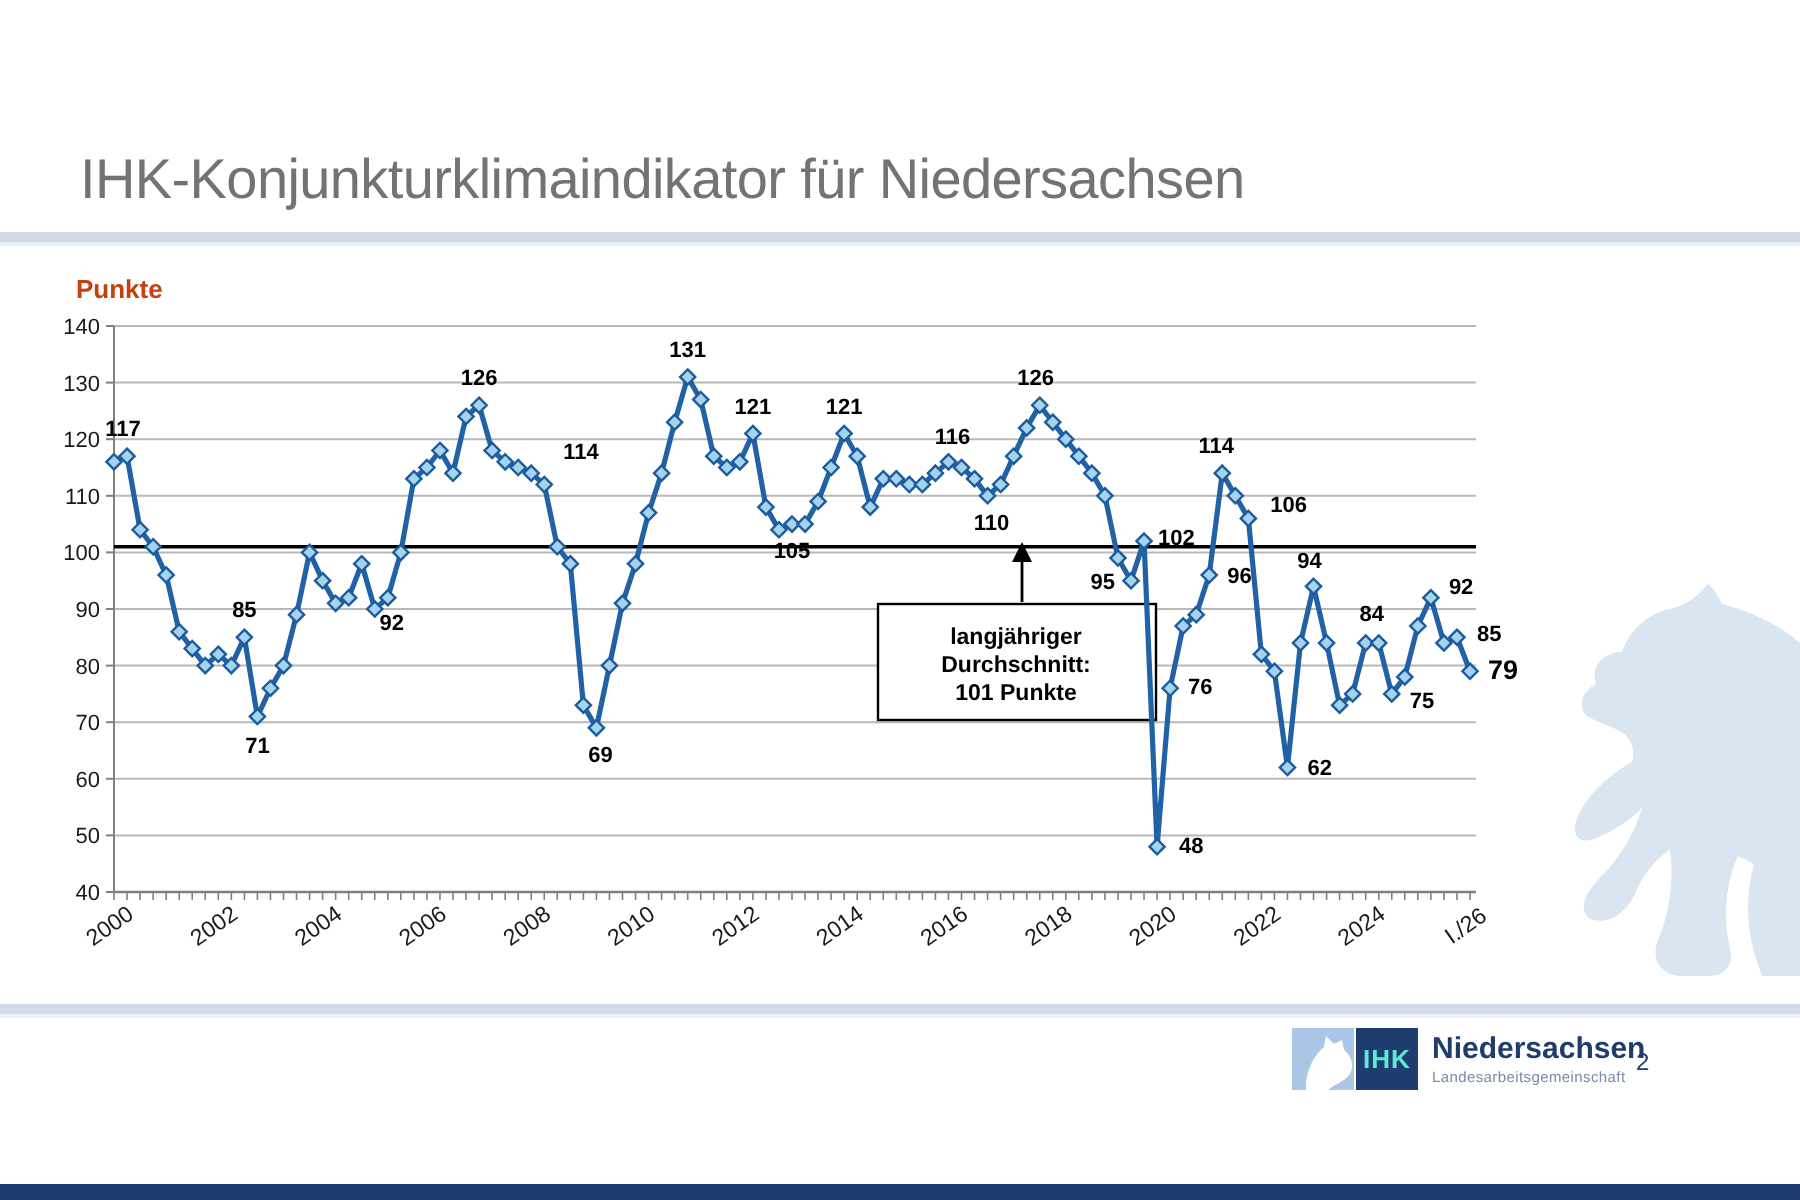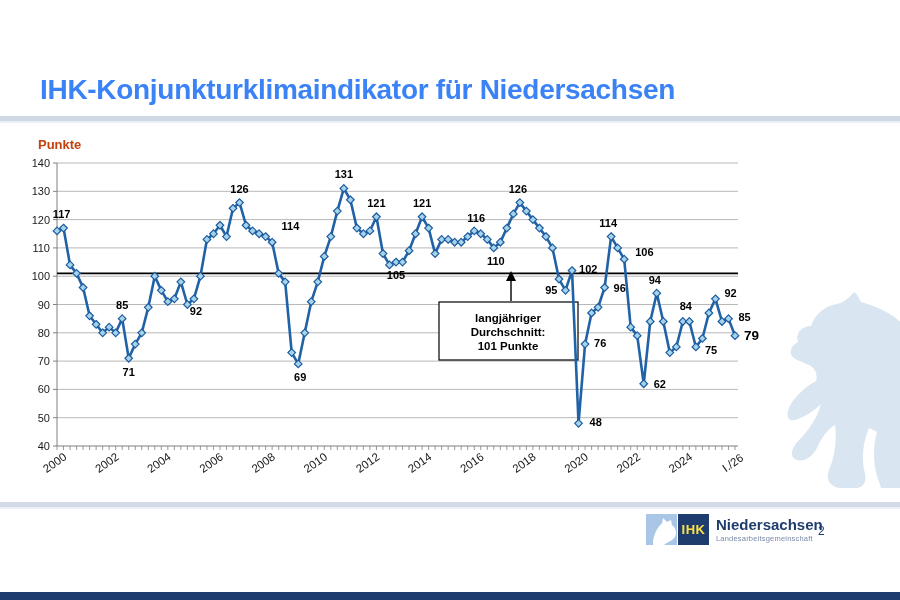--- a/index.html
+++ b/index.html
@@ -1,28 +1,28 @@
 <!DOCTYPE html>
 <html><head>
 <meta charset="utf-8">
 <style>
   html,body{margin:0;padding:0;background:#fff;}
   .slide{position:relative;width:900px;height:600px;background:#ffffff;overflow:hidden;
          font-family:"Liberation Sans",sans-serif;}
   .slide-title{position:absolute;left:40px;top:74px;font-size:28px;letter-spacing:-0.3px;
-               color:#3b82f6;font-weight:700;white-space:nowrap;}
+               color:#737373;font-weight:400;white-space:nowrap;}
   .title-rule{position:absolute;left:0;top:116px;width:900px;height:5px;background:#CFD9E6;}
   .title-rule2{position:absolute;left:0;top:121px;width:900px;height:2px;background:#EAEFF6;}
   .y-axis-title{position:absolute;left:38px;top:137px;font-size:13px;font-weight:700;color:#c2410c;}
   #chart-svg{position:absolute;left:0;top:0;}
   .footer-band{position:absolute;left:0;top:502px;width:900px;height:5px;background:#D2DBE7;}
   .footer-band2{position:absolute;left:0;top:507px;width:900px;height:2px;background:#EDF1F7;}
   .logo-horse-tile{position:absolute;left:646px;top:514px;width:31px;height:31px;background:#A9C6E6;}
   .logo-ihk-tile{position:absolute;left:678px;top:514px;width:31px;height:31px;background:#1E3C6E;
-                 color:#fde047;font-weight:700;font-size:13px;display:flex;align-items:center;
+                 color:#5eead4;font-weight:700;font-size:13px;display:flex;align-items:center;
                  justify-content:center;letter-spacing:0.5px;}
   .logo-name{position:absolute;left:716px;top:516px;font-size:15px;font-weight:700;color:#1E3C6E;}
   .logo-sub{position:absolute;left:716px;top:534px;font-size:7.5px;color:#7B8AA8;letter-spacing:0.2px;}
   .page-number{position:absolute;left:818px;top:524px;font-size:12px;color:#1E3C6E;}
   .bottom-bar{position:absolute;left:0;top:592px;width:900px;height:8px;background:#1E3C6E;}
   text{font-family:"Liberation Sans",sans-serif;}
 </style>
 </head>
 <body>
 

